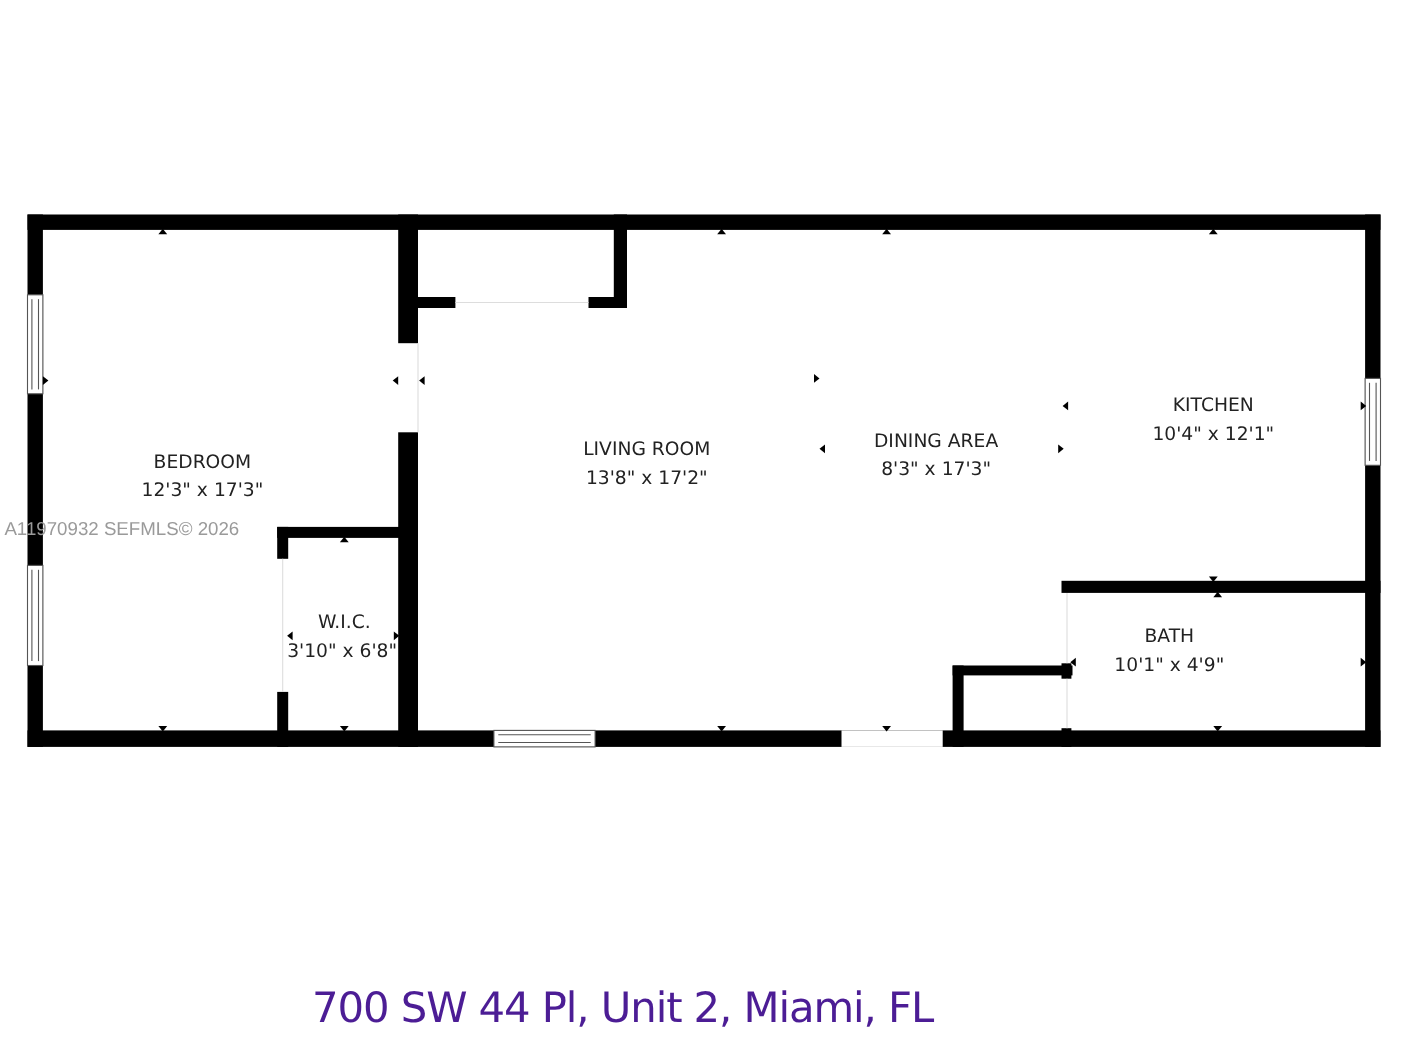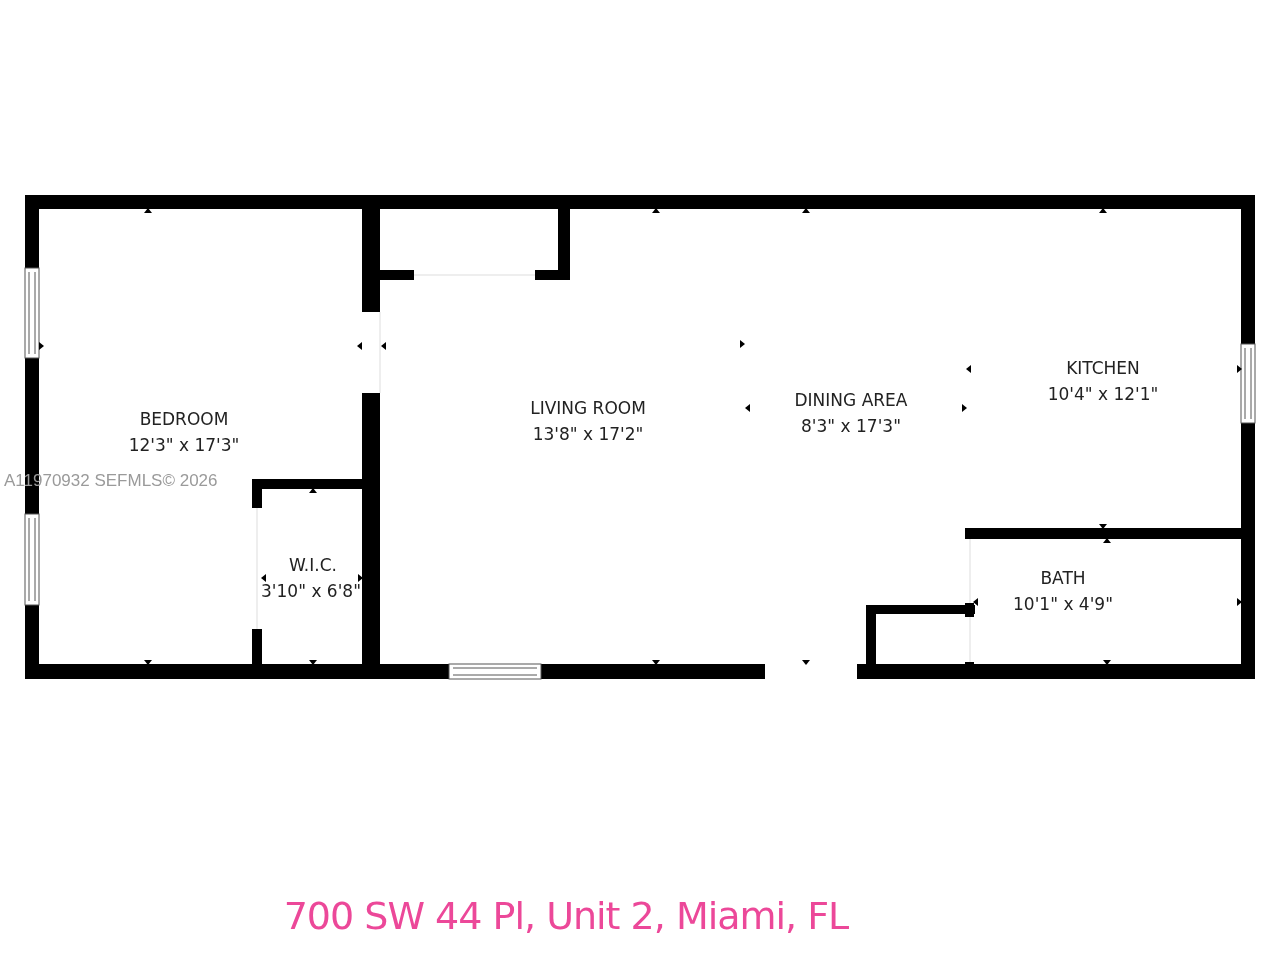--- a/index.html
+++ b/index.html
@@ -5,21 +5,21 @@
   html, body { margin:0; padding:0; background:#ffffff; }
   body { width:1280px; height:960px; position:relative; overflow:hidden; font-family:"DejaVu Sans", sans-serif; }
   #plan { position:absolute; left:0; top:0; width:1280px; height:960px; }
   .wall { fill:#000000; }
   .opening { fill:#ffffff; }
   .win-frame { fill:#ffffff; stroke:#555555; stroke-width:1; }
   .marker { fill:#000000; }
   .room-name { font-family:"DejaVu Sans", sans-serif; font-size:17px; fill:#222222; text-anchor:middle; }
   .room-dim { font-family:"DejaVu Sans", sans-serif; font-size:17px; fill:#222222; text-anchor:middle; }
   .watermark { font-family:"Liberation Sans", sans-serif; font-size:17px; fill:#9a9a9a; text-anchor:start; }
-  .address { position:absolute; left:0; width:1132px; top:894px; text-align:center; font-family:"DejaVu Sans", sans-serif; font-size:38px; color:#ec4899; letter-spacing:-1px; }
+  .address { position:absolute; left:0; width:1132px; top:894px; text-align:center; font-family:"DejaVu Sans", sans-serif; font-size:38px; color:#4c1d95; letter-spacing:-1px; }
 </style>
 </head>
 <body>
 
 <svg id="plan" viewBox="0 0 1280 960" xmlns="http://www.w3.org/2000/svg">
 
   <g>
     <rect class="wall" x="25" y="195" width="1230" height="14"></rect>
     <rect class="wall" x="25" y="664" width="1230" height="15"></rect>
     <rect class="wall" x="25" y="195" width="14" height="484"></rect>

